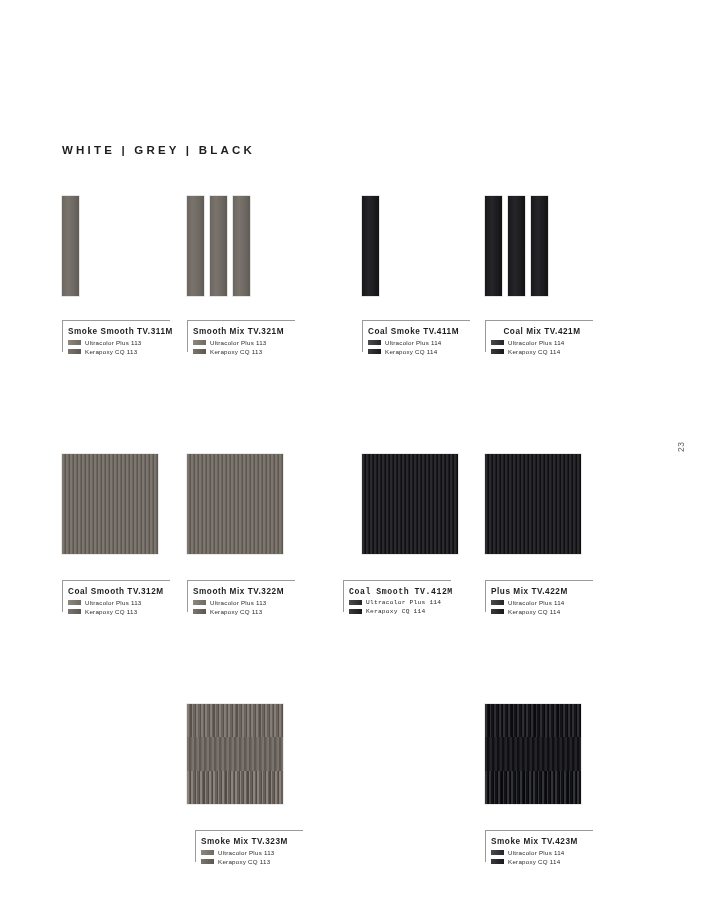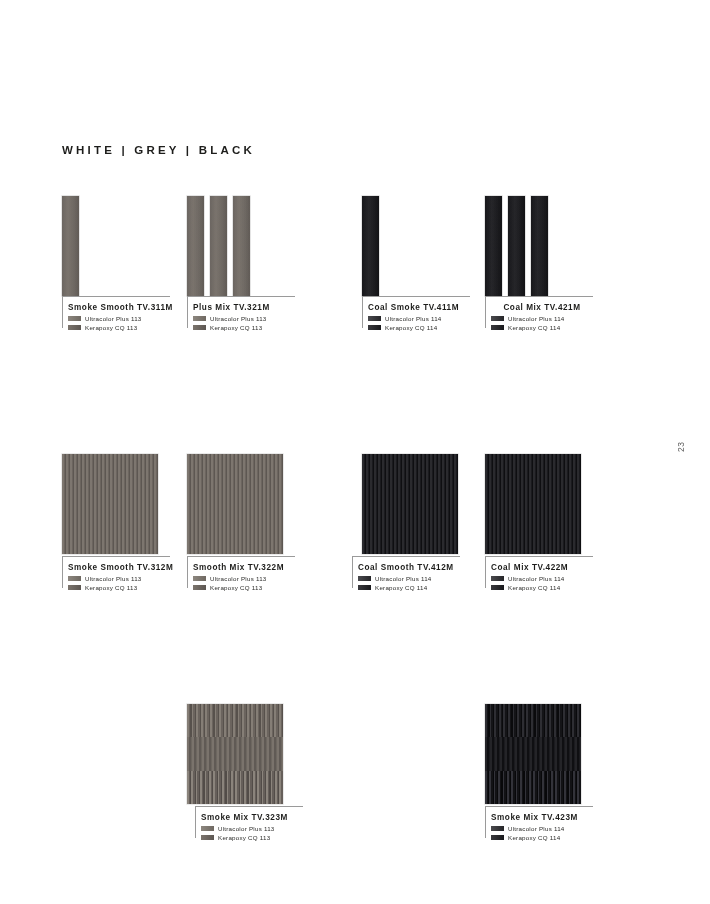--- a/index.html
+++ b/index.html
@@ -157,20 +157,21 @@
       #33333a 0px, #33333a 1.5px,
       #121215 1.5px, #121215 3.2px,
       #08080a 3.2px, #08080a 4.4px);
   }
 
   
   .label-block {
     position: relative;
     width: 108px;
     padding-top: 4px;
+    margin-top: 24px;
   }
   .rule {
     position: absolute;
     left: 0;
     top: 0;
     width: 108px;
     height: 1px;
     background: #9a9a9a;
   }
   .tick {
@@ -243,21 +244,21 @@
       <div class="swatch-area">
         <div class="strip strip-smoke" style="left: 0px;"></div>
         <div class="strip strip-smoke" style="left: 23px;"></div>
         <div class="strip strip-smoke" style="left: 46px;"></div>
       </div>
     </div>
     <div class="cell" style="left: 187px; top: 296px;">
       <div class="label-block">
         <div class="rule"></div>
         <div class="tick"></div>
-        <div class="prod-title">Plus Mix TV.321M</div>
+        <div class="prod-title">Smooth Mix TV.321M</div>
         <div class="grout-row">
           <span class="chip chip-113a"></span>
           <span class="grout-name">Ultracolor Plus 113</span>
         </div>
         <div class="grout-row">
           <span class="chip chip-113b"></span>
           <span class="grout-name">Kerapoxy CQ 113</span>
         </div>
       </div>
     </div>
@@ -305,21 +306,21 @@
     </div>
     <div class="cell" style="left: 62px; top: 454px;">
       <div class="swatch-area">
         <div class="tile tile-smoke"></div>
       </div>
     </div>
     <div class="cell" style="left: 62px; top: 556px;">
       <div class="label-block">
         <div class="rule"></div>
         <div class="tick"></div>
-        <div class="prod-title">Smoke Smooth TV.312M</div>
+        <div class="prod-title">Coal Smooth TV.312M</div>
         <div class="grout-row">
           <span class="chip chip-113a"></span>
           <span class="grout-name">Ultracolor Plus 113</span>
         </div>
         <div class="grout-row">
           <span class="chip chip-113b"></span>
           <span class="grout-name">Kerapoxy CQ 113</span>
         </div>
       </div>
     </div>
@@ -341,21 +342,21 @@
           <span class="chip chip-113b"></span>
           <span class="grout-name">Kerapoxy CQ 113</span>
         </div>
       </div>
     </div>
     <div class="cell" style="left: 362px; top: 454px;">
       <div class="swatch-area">
         <div class="tile tile-coal"></div>
       </div>
     </div>
-    <div class="cell" style="left: 352px; top: 556px;">
+    <div class="cell" style="left: 343px; top: 556px; font-family: Liberation Mono, monospace;">
       <div class="label-block">
         <div class="rule"></div>
         <div class="tick"></div>
         <div class="prod-title">Coal Smooth TV.412M</div>
         <div class="grout-row">
           <span class="chip chip-114a"></span>
           <span class="grout-name">Ultracolor Plus 114</span>
         </div>
         <div class="grout-row">
           <span class="chip chip-114b"></span>
@@ -365,21 +366,21 @@
     </div>
     <div class="cell" style="left: 485px; top: 454px;">
       <div class="swatch-area">
         <div class="tile tile-coal"></div>
       </div>
     </div>
     <div class="cell" style="left: 485px; top: 556px;">
       <div class="label-block">
         <div class="rule"></div>
         <div class="tick"></div>
-        <div class="prod-title">Coal Mix TV.422M</div>
+        <div class="prod-title">Plus Mix TV.422M</div>
         <div class="grout-row">
           <span class="chip chip-114a"></span>
           <span class="grout-name">Ultracolor Plus 114</span>
         </div>
         <div class="grout-row">
           <span class="chip chip-114b"></span>
           <span class="grout-name">Kerapoxy CQ 114</span>
         </div>
       </div>
     </div>

